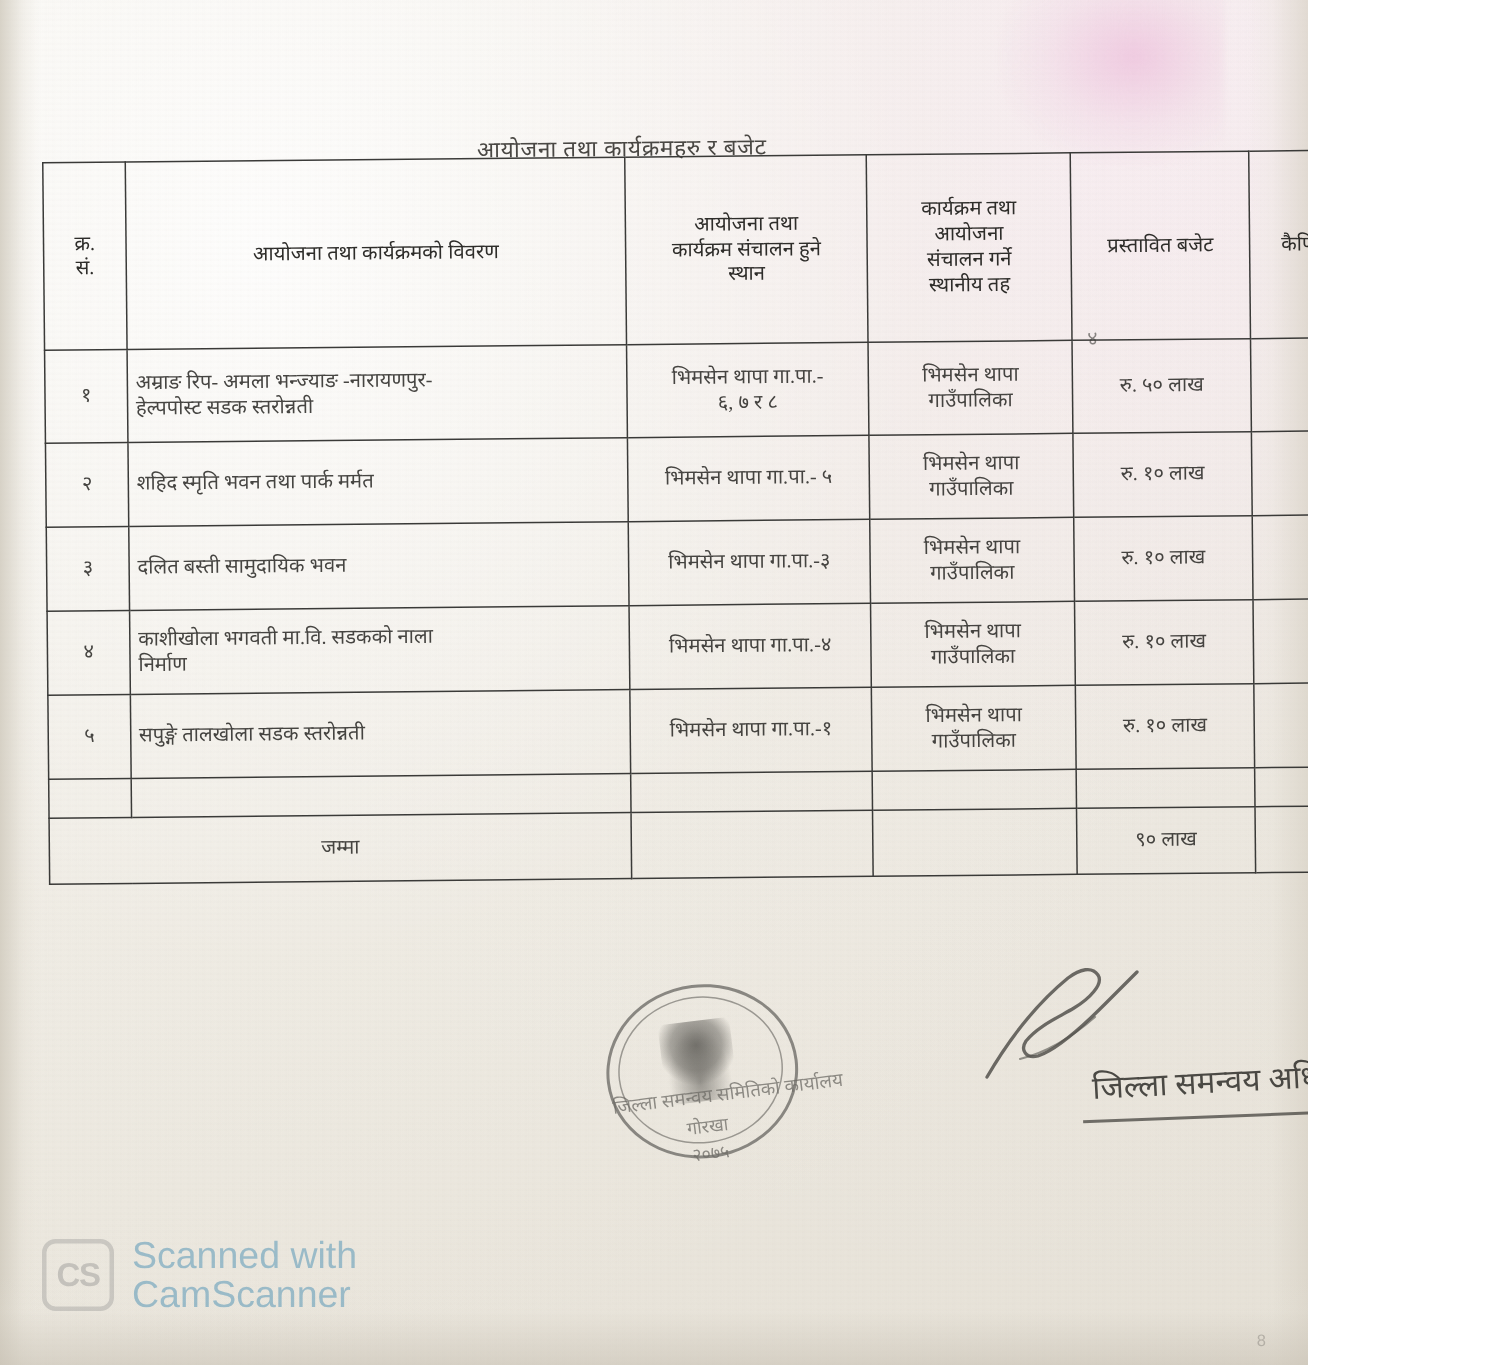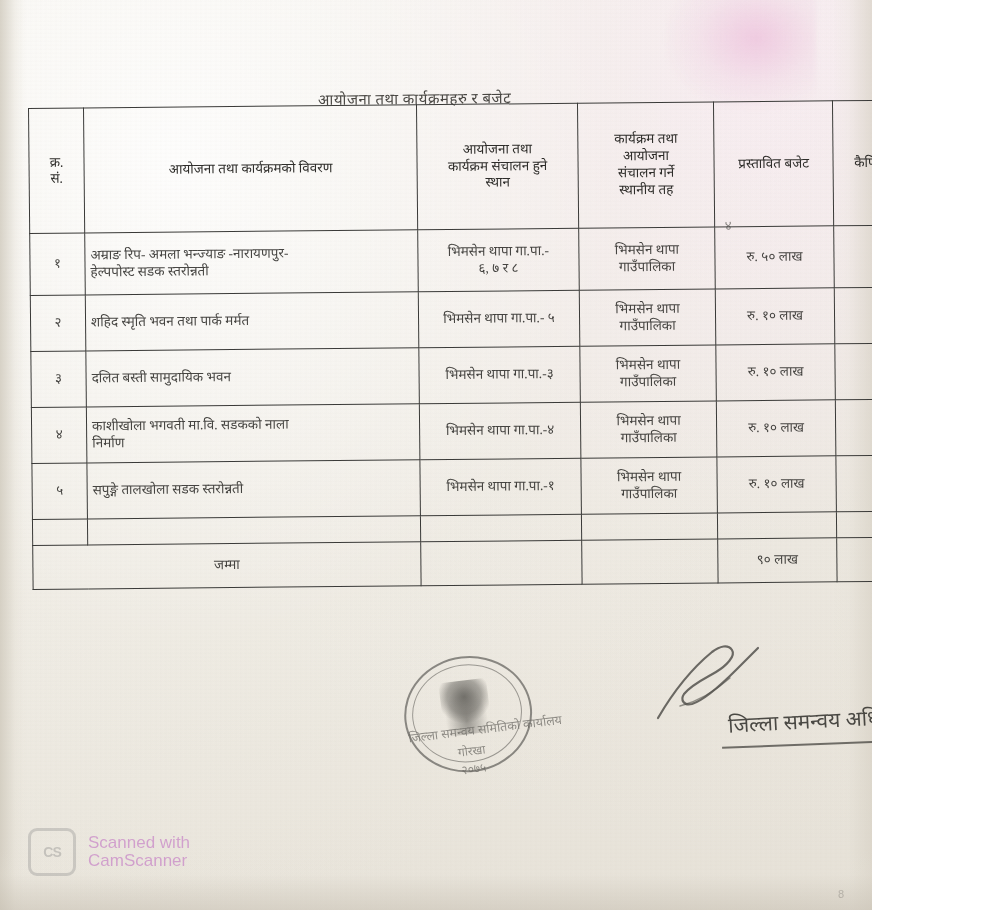--- a/index.html
+++ b/index.html
@@ -232,28 +232,28 @@
   }
   .cam .logo {
     width: 42px; height: 42px;
     border: 3px solid #8c8c8c;
     border-radius: 9px;
     display: flex;
     align-items: center;
     justify-content: center;
     font-family: "Liberation Sans", sans-serif;
     font-weight: bold;
-    font-size: 14px;
+    font-size: 22px;
     color: #7c7c7c;
     letter-spacing: -1px;
   }
   .cam .txt {
     font-family: "Liberation Sans", sans-serif;
-    font-size: 17px;
-    color: #a21caf;
+    font-size: 25px;
+    color: #0369a1;
     line-height: 1.05;
   }
   .cam .txt div { white-space: nowrap; }
   .corner-mark {
     position: absolute;
     right: 140px;
     top: 216px;
     font-family: "Liberation Serif", serif;
     font-size: 13px;
     color: #3e3d39;

